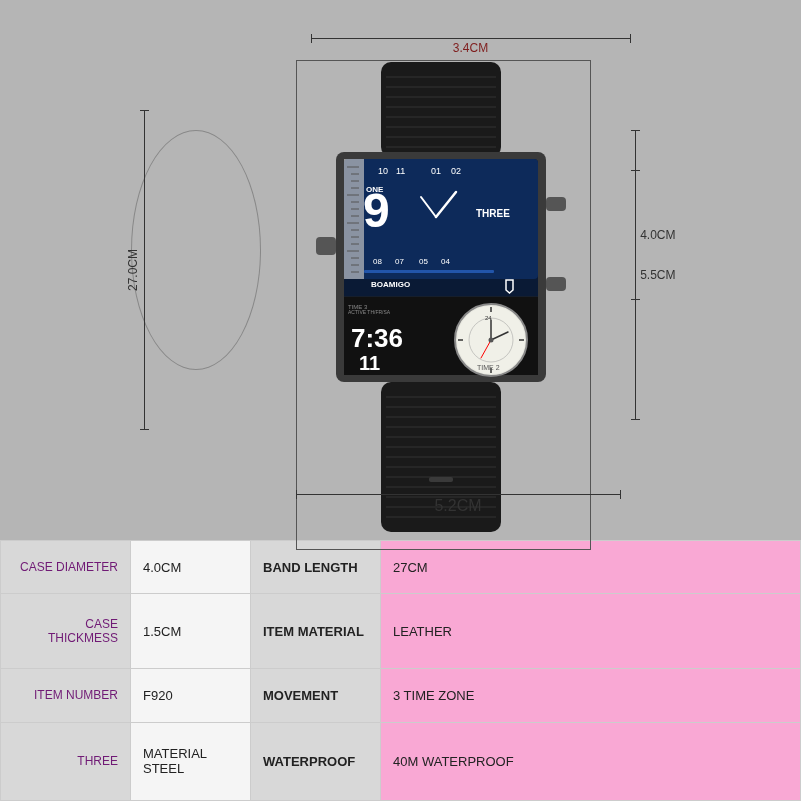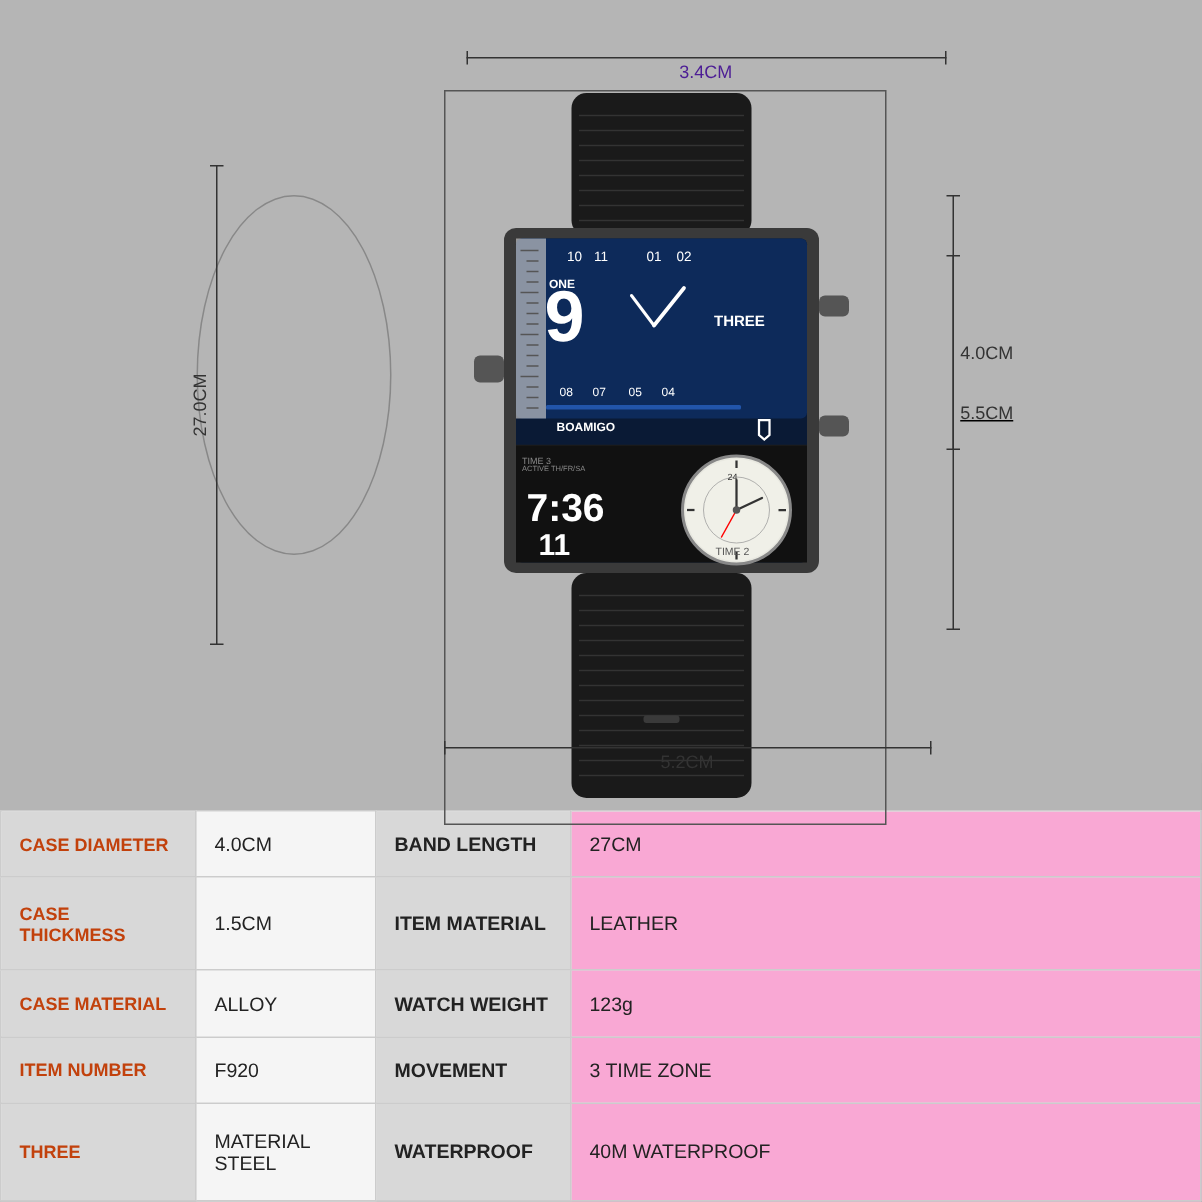--- a/index.html
+++ b/index.html
@@ -60,21 +60,21 @@
       position: absolute;
       top: -4px;
       width: 1px;
       height: 9px;
       background: #333;
     }
     .dim-top .line::before { left: 0; }
     .dim-top .line::after { right: 0; }
     .dim-top .label {
       font-size: 12px;
-      color: #4c1d95;
+      color: #7f1d1d;
       margin-top: 2px;
     }
 
     
     .watch-box {
       position: absolute;
       top: 30px;
       left: 175px;
       width: 295px;
       height: 490px;
@@ -179,21 +179,20 @@
     }
 
     .dim-right-bottom {
       position: absolute;
       right: 5px;
       top: 100px;
       display: flex;
       flex-direction: row;
       align-items: center;
       height: 290px;
-      text-decoration: underline;
     }
     .dim-right-bottom .vert-line {
       width: 1px;
       height: 100%;
       background: #333;
       position: relative;
     }
     .dim-right-bottom .vert-line::before,
     .dim-right-bottom .vert-line::after {
       content: '';
@@ -232,21 +231,21 @@
       content: '';
       position: absolute;
       top: -4px;
       width: 1px;
       height: 9px;
       background: #333;
     }
     .dim-bottom .line::before { left: 0; }
     .dim-bottom .line::after { right: 0; }
     .dim-bottom .label {
-      font-size: 12px;
+      font-size: 16px;
       color: #333;
       margin-top: 2px;
     }
 
     
     .specs-table {
       width: 100%;
       border-collapse: collapse;
       background: #fff;
       flex: 1;
@@ -254,24 +253,25 @@
 
     .specs-table td {
       border: 1px solid #ccc;
       padding: 8px 12px;
       font-size: 13px;
       color: #222;
     }
 
     .specs-table .label-cell {
       background-color: #d8d8d8;
-      font-weight: bold;
+      font-weight: normal;
       font-size: 12px;
       width: 130px;
-      color: #c2410c;
+      color: #701a75;
+      text-align: right;
     }
 
     .specs-table .value-cell {
       background-color: #f5f5f5;
       width: 120px;
       color: #222;
     }
 
     .specs-table .label-cell2 {
       background-color: #d8d8d8;
@@ -456,26 +456,20 @@
           <td class="label-cell2">BAND LENGTH</td>
           <td class="value-cell2">27CM</td>
         </tr>
         <tr>
           <td class="label-cell">CASE THICKMESS</td>
           <td class="value-cell">1.5CM</td>
           <td class="label-cell2">ITEM MATERIAL</td>
           <td class="value-cell2">LEATHER</td>
         </tr>
         <tr>
-          <td class="label-cell">CASE MATERIAL</td>
-          <td class="value-cell">ALLOY</td>
-          <td class="label-cell2">WATCH WEIGHT</td>
-          <td class="value-cell2">123g</td>
-        </tr>
-        <tr>
           <td class="label-cell">ITEM NUMBER</td>
           <td class="value-cell">F920</td>
           <td class="label-cell2">MOVEMENT</td>
           <td class="value-cell2">3 TIME ZONE</td>
         </tr>
         <tr>
           <td class="label-cell">THREE</td>
           <td class="value-cell">MATERIAL STEEL</td>
           <td class="label-cell2">WATERPROOF</td>
           <td class="value-cell2">40M WATERPROOF</td>

